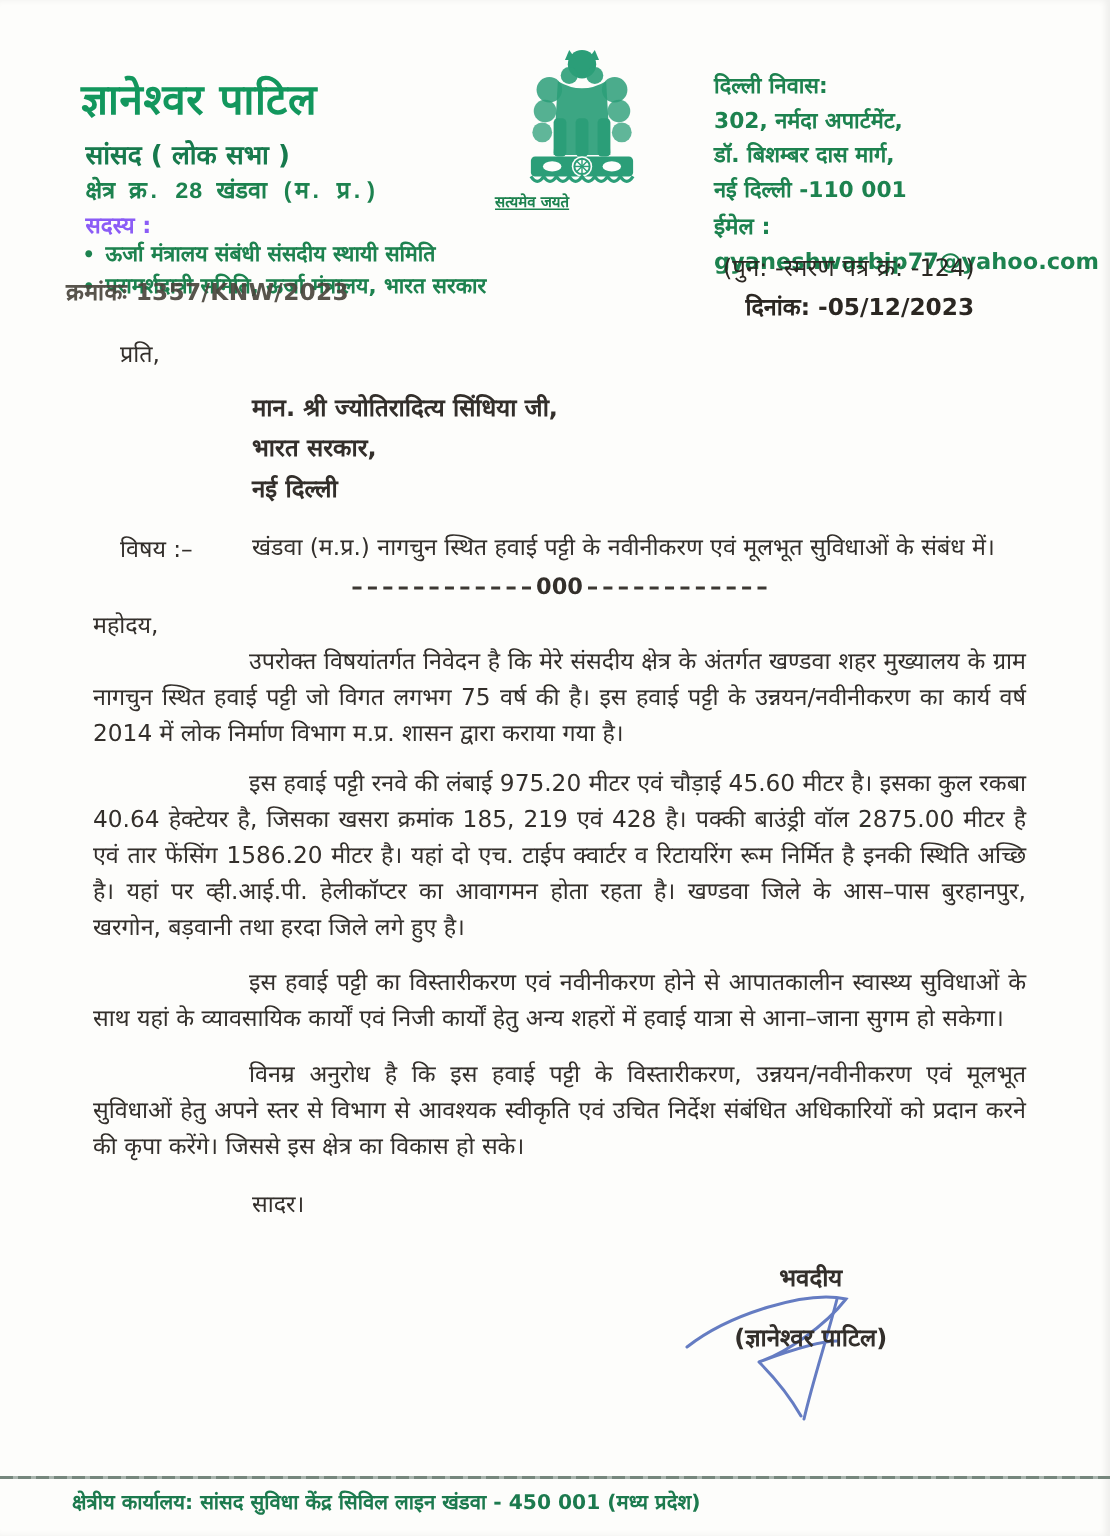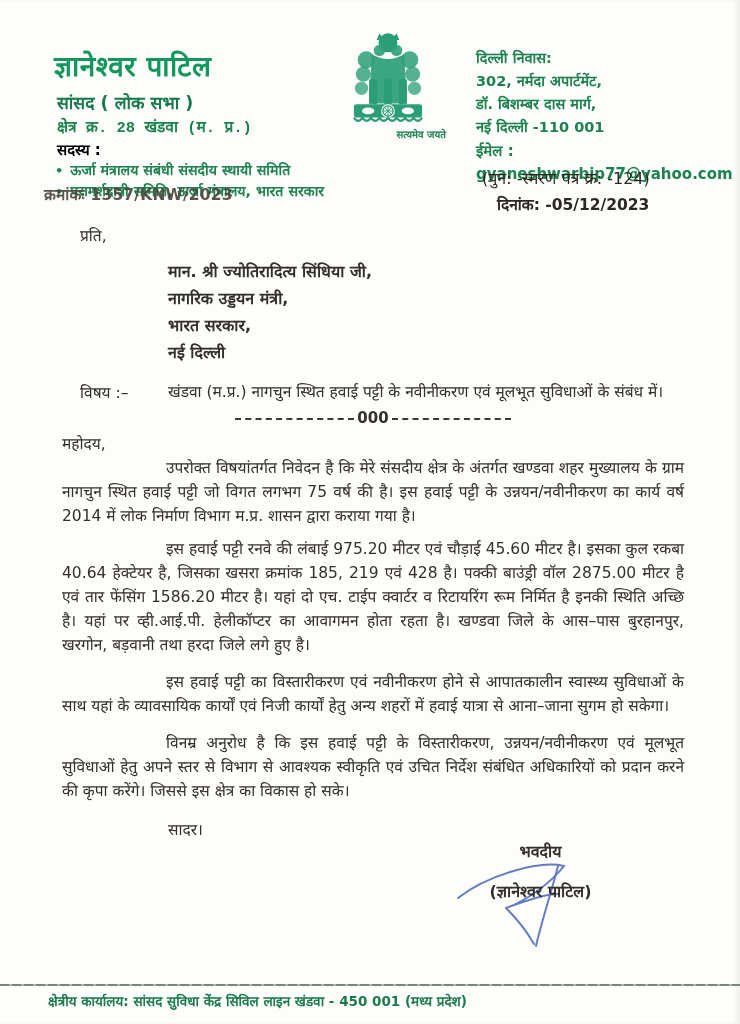--- a/index.html
+++ b/index.html
@@ -11,27 +11,27 @@
     overflow:hidden;
     font-family:"DejaVu Sans", sans-serif;
     color:#332f2b;
     box-shadow:inset -3px 0 4px rgba(0,0,0,0.06);
   }
   .abs{position:absolute;}
   
   .sender-name{left:54px;top:46px;font-size:28px;font-weight:bold;color:#12975d;letter-spacing:.5px;}
   .sender-desg{left:57px;top:90px;font-size:17.5px;font-weight:bold;color:#177a4d;}
   .sender-const{left:57px;top:115px;font-size:15.5px;font-weight:600;color:#1d824f;font-family:Liberation Mono, monospace;}
-  .member-label{left:57px;top:139px;font-size:15px;font-weight:600;color:#000000;}
+  .member-label{left:57px;top:139px;font-size:15px;font-weight:600;color:#8b5cf6;}
   .memberships{left:55px;top:160px;font-size:14.2px;color:#1d824f;line-height:21px;font-weight:600;}
   .memberships .row{display:flex;gap:7px;align-items:baseline;}
   .bullet{font-size:13px;}
   .ref-overlay{left:44px;top:183px;font-size:15.5px;color:#4b463e;letter-spacing:.2px;font-weight:600;opacity:.92;}
   .emblem-wrap{left:338px;top:22px;width:100px;height:106px;}
-  .motto{left:330px;top:127px;width:116px;text-align:right;font-size:10px;font-weight:bold;color:#1d824f;}
+  .motto{left:330px;top:127px;width:116px;text-align:left;font-size:10px;font-weight:bold;color:#1d824f;text-decoration:underline;}
   .residence{left:476px;top:47px;font-size:14.5px;color:#1d824f;font-weight:600;line-height:23px;}
   .residence .email-line{font-size:15px;margin-top:1px;}
   .reminder{left:482px;top:167px;font-size:16px;font-weight:normal;color:#2b2722;}
   .letter-date{left:497px;top:193px;font-size:15.5px;font-weight:600;color:#2b2722;}
   
   .body-flow{position:absolute;left:62px;right:56px;top:224px;font-size:15.5px;line-height:24px;}
   .to-label{margin-left:18px;margin-bottom:10px;}
   .recipient{margin-left:106px;font-size:16px;line-height:27px;font-weight:600;margin-bottom:15px;}
   .subject-row{display:flex;margin-top:4px;}
   .subject-label{width:88px;margin-left:18px;flex:none;}
@@ -125,21 +125,20 @@
     <div>नई दिल्ली -110 001</div>
     <div class="email-line">ईमेल : gyaneshwarbjp77@yahoo.com</div>
   </div>
   <div class="abs reminder">(पुन: -स्मरण पत्र क्र: -124)</div>
   <div class="abs letter-date">दिनांक: -05/12/2023</div>
 
   <div class="body-flow">
     <div class="to-label">प्रति,</div>
     <div class="recipient">
       <div>मान. श्री ज्योतिरादित्य सिंधिया जी,</div>
-      <div>नागरिक उड्डयन मंत्री,</div>
       <div>भारत सरकार,</div>
       <div>नई दिल्ली</div>
     </div>
 
     <div class="subject-row">
       <div class="subject-label">विषय :–</div>
       <div class="subject-text">खंडवा (म.प्र.) नागचुन स्थित हवाई पट्टी के नवीनीकरण एवं मूलभूत सुविधाओं के संबंध में।</div>
     </div>
 
     <div class="divider">

